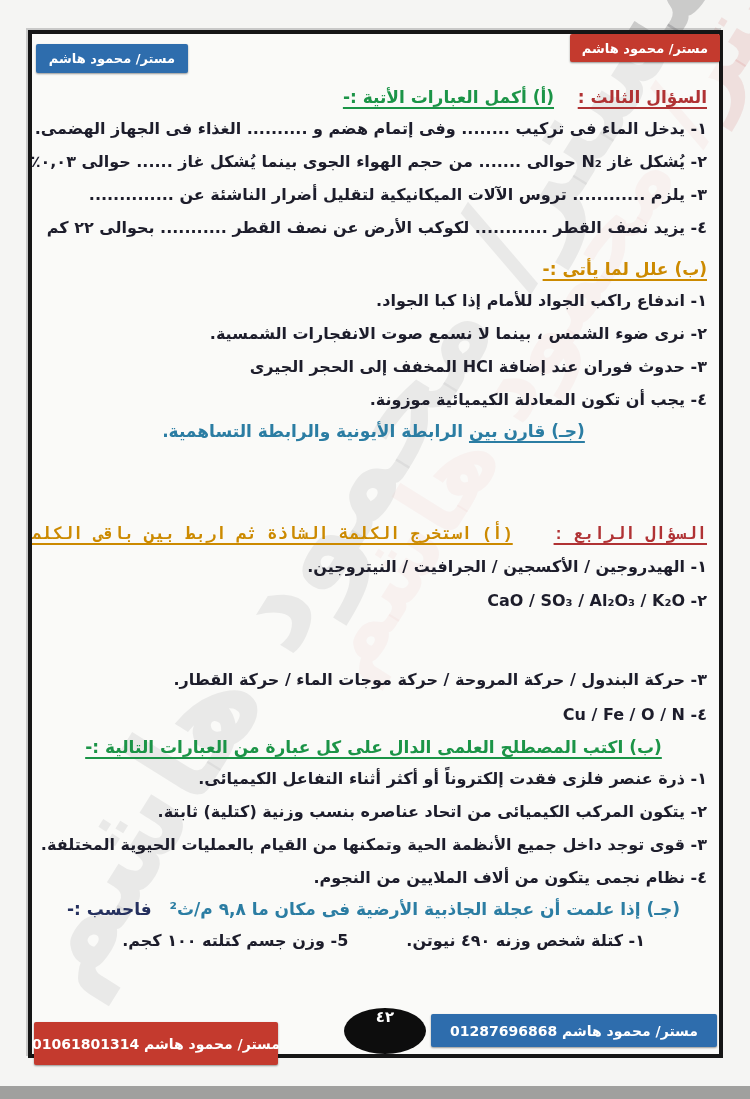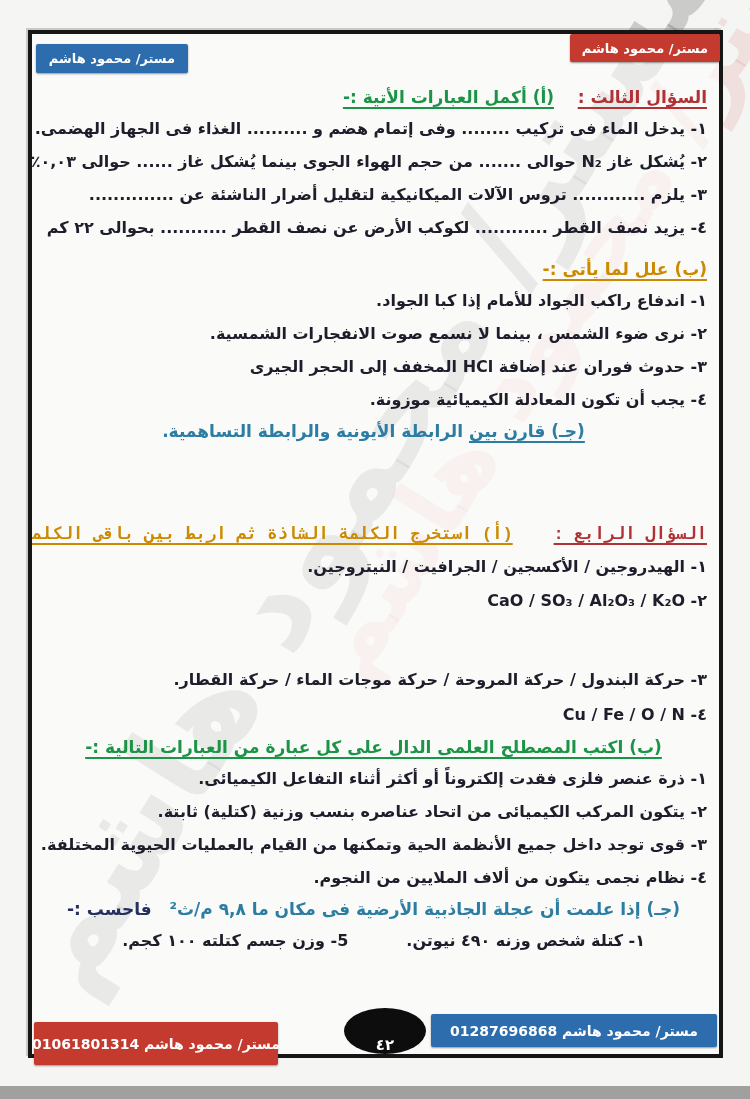--- a/index.html
+++ b/index.html
@@ -65,21 +65,21 @@
     white-space:nowrap;
   }
   .badge-top-left{left:36px;top:44px;width:152px;height:29px;background:var(--badge_blue);}
   .badge-top-right{right:30px;top:34px;width:150px;height:28px;background:var(--badge_red);}
   .badge-bottom-left{left:34px;top:1022px;width:244px;height:43px;background:var(--badge_red);font-size:14px;}
   .badge-bottom-right{right:33px;top:1014px;width:286px;height:33px;background:var(--badge_blue);font-size:14px;}
 
   .page-oval{
     position:absolute;left:344px;top:1008px;width:82px;height:46px;
     background:#0d0d0d;border-radius:50%;z-index:3;
-    display:flex;align-items:flex-end;justify-content:center;
+    display:flex;align-items:flex-start;justify-content:center;
     color:#fff;font-size:15px;letter-spacing:2px;
   }
   .bottom-strip{
     position:absolute;left:0;bottom:0;width:100%;height:13px;
     background:#a0a09e;z-index:3;
   }
 </style>
 </head>
 <body>
 

